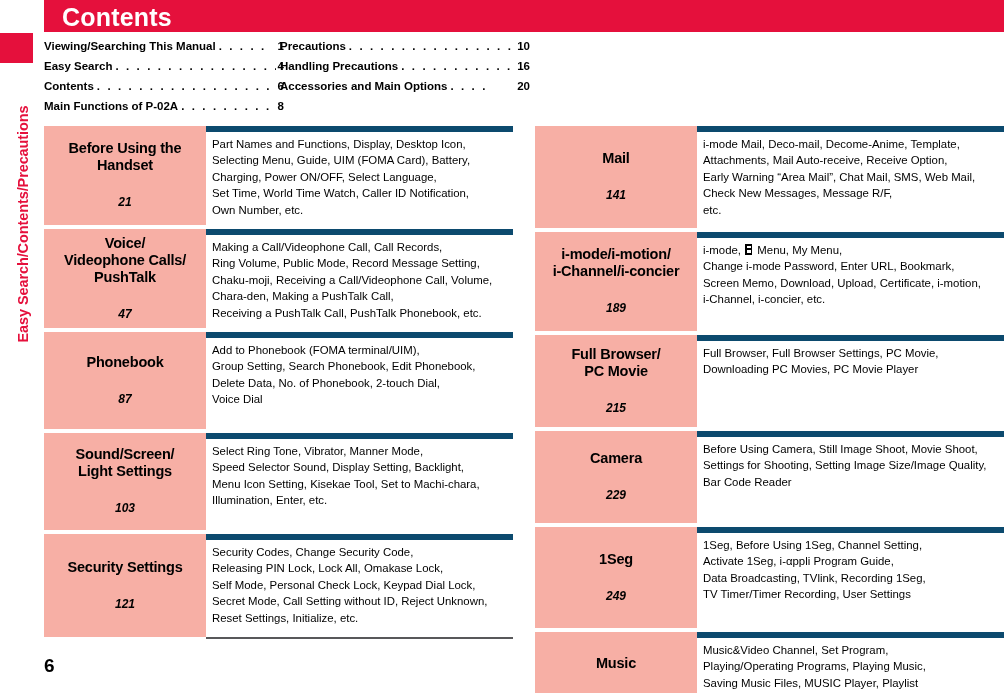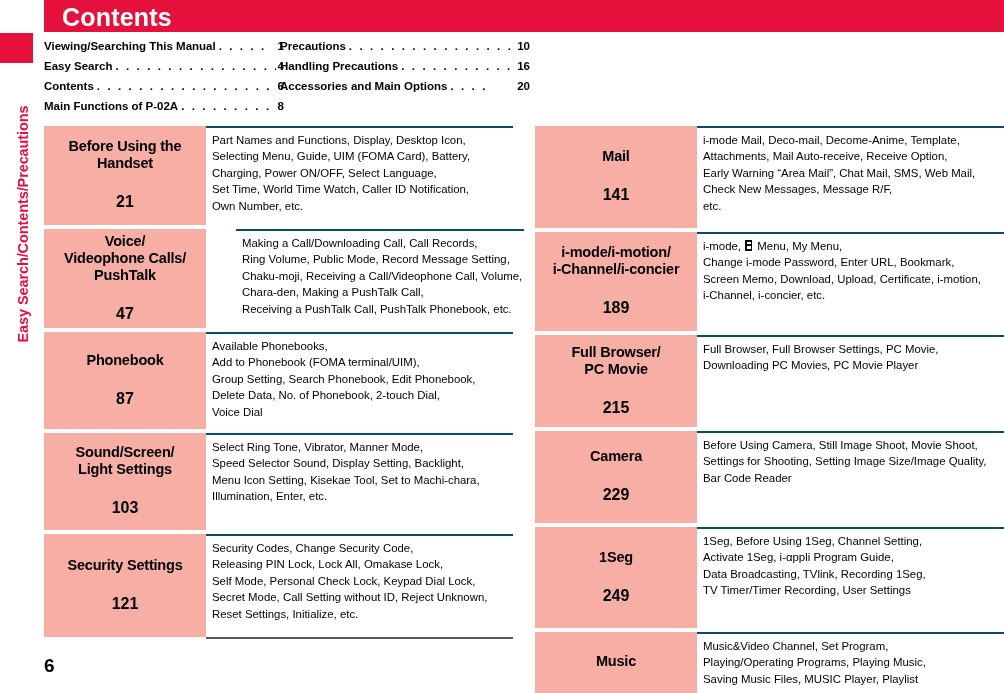--- a/index.html
+++ b/index.html
@@ -51,24 +51,24 @@
   #tbl-right{left:535px;}
 
   .trow{display:flex;width:100%;}
   .tcell-label{
     flex:0 0 162px;background:#F7AFA5;
     display:flex;flex-direction:column;align-items:center;justify-content:center;
     text-align:center;color:#000;font-weight:bold;
     padding:6px 4px 8px 4px;box-sizing:border-box;
   }
   .tcell-label .lbl-name{font-size:14.5px;line-height:17px;letter-spacing:-0.2px;}
-  .tcell-label .lbl-page{font-size:16px;margin-top:21px;}
+  .tcell-label .lbl-page{font-size:12px;margin-top:21px;font-style:italic;}
   .tcell-desc{
     flex:1 1 auto;background:#ffffff;
-    border-top:2px solid #0c4a6e;
+    border-top:6px solid #0c4a6e;
     padding:4px 2px 4px 6px;box-sizing:border-box;
     font-size:11.4px;line-height:16.4px;color:#000;
   }
   .tcell-desc .dline{white-space:nowrap;}
   .rowgap{height:4px;background:#fff;}
   .tbl-foot{border-top:2px solid #58585A;margin-left:162px;}
 
   
   .imode-glyph{
     display:inline-block;width:7px;height:11px;position:relative;
@@ -148,41 +148,40 @@
       </div>
       <div class="tcell-desc">
         <div class="dline">Part Names and Functions, Display, Desktop Icon,</div>
         <div class="dline">Selecting Menu, Guide, UIM (FOMA Card), Battery,</div>
         <div class="dline">Charging, Power ON/OFF, Select Language,</div>
         <div class="dline">Set Time, World Time Watch, Caller ID Notification,</div>
         <div class="dline">Own Number, etc.</div>
       </div>
     </div>
     <div class="rowgap"></div>
-    <div class="trow" style="height: 99px; gap: 30px;">
+    <div class="trow" style="height: 99px;">
       <div class="tcell-label">
         <div class="lbl-name">Voice/<br>Videophone Calls/<br>PushTalk</div>
         <div class="lbl-page">47</div>
       </div>
       <div class="tcell-desc">
-        <div class="dline">Making a Call/Downloading Call, Call Records,</div>
+        <div class="dline">Making a Call/Videophone Call, Call Records,</div>
         <div class="dline">Ring Volume, Public Mode, Record Message Setting,</div>
         <div class="dline">Chaku-moji, Receiving a Call/Videophone Call, Volume,</div>
         <div class="dline">Chara-den, Making a PushTalk Call,</div>
         <div class="dline">Receiving a PushTalk Call, PushTalk Phonebook, etc.</div>
       </div>
     </div>
     <div class="rowgap"></div>
     <div class="trow" style="height: 97px;">
       <div class="tcell-label">
         <div class="lbl-name">Phonebook</div>
         <div class="lbl-page">87</div>
       </div>
       <div class="tcell-desc">
-        <div class="dline">Available Phonebooks,</div>
         <div class="dline">Add to Phonebook (FOMA terminal/UIM),</div>
         <div class="dline">Group Setting, Search Phonebook, Edit Phonebook,</div>
         <div class="dline">Delete Data, No. of Phonebook, 2-touch Dial,</div>
         <div class="dline">Voice Dial</div>
       </div>
     </div>
     <div class="rowgap"></div>
     <div class="trow" style="height: 97px;">
       <div class="tcell-label">
         <div class="lbl-name">Sound/Screen/<br>Light Settings</div>

